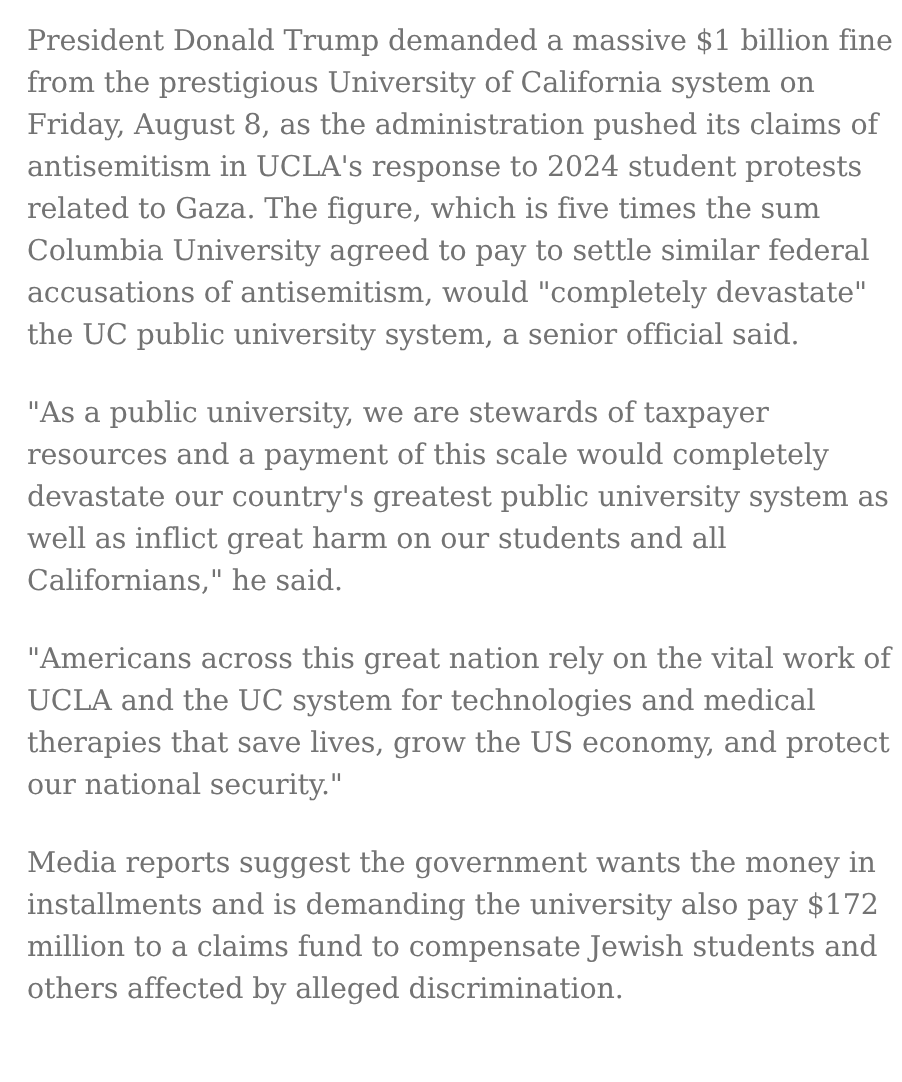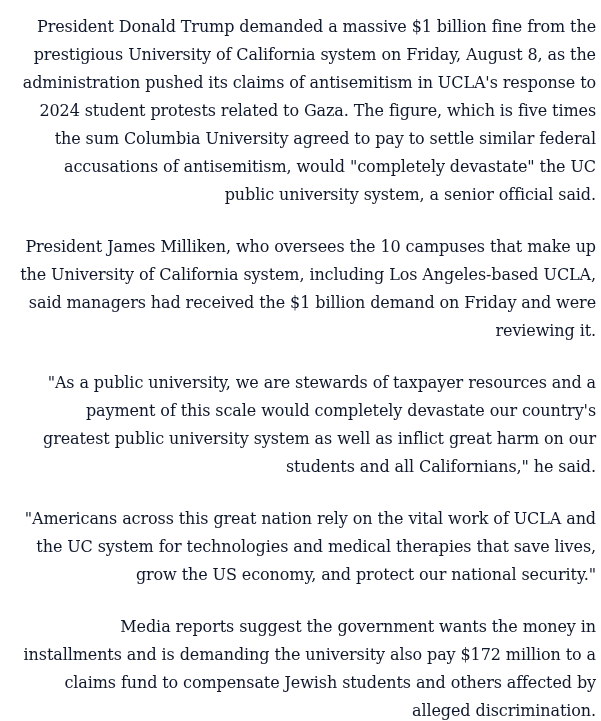--- a/index.html
+++ b/index.html
@@ -12,30 +12,29 @@
   }
   .article {
     box-sizing: border-box;
     width: 601px;
     padding: 13px 5px 0 18px;
     font-family: "DejaVu Serif", "Liberation Serif", serif;
   }
   .article p {
     margin: 0 0 24px 0;
     max-width: 578px;
-    font-size: 16px;
+    font-size: 19px;
     line-height: 28px;
     font-weight: 400;
     letter-spacing: -0.1px;
-    color: #0f172a;
-    text-align: right;
+    color: #737373;
+    text-align: left;
   }
 </style>
 </head>
 <body>
 
 <article class="article">
   <p>President Donald Trump demanded a massive $1 billion fine from the prestigious University of California system on Friday, August 8, as the administration pushed its claims of antisemitism in UCLA's response to 2024 student protests related to Gaza. The figure, which is five times the sum Columbia University agreed to pay to settle similar federal accusations of antisemitism, would "completely devastate" the UC public university system, a senior official said.</p>
-  <p>President James Milliken, who oversees the 10 campuses that make up the University of California system, including Los Angeles-based UCLA, said managers had received the $1 billion demand on Friday and were reviewing it.</p>
   <p>"As a public university, we are stewards of taxpayer resources and a payment of this scale would completely devastate our country's greatest public university system as well as inflict great harm on our students and all Californians," he said.</p>
   <p>"Americans across this great nation rely on the vital work of UCLA and the UC system for technologies and medical therapies that save lives, grow the US economy, and protect our national security."</p>
   <p>Media reports suggest the government wants the money in installments and is demanding the university also pay $172 million to a claims fund to compensate Jewish students and others affected by alleged discrimination.</p>
 </article>
 
 </body></html>

